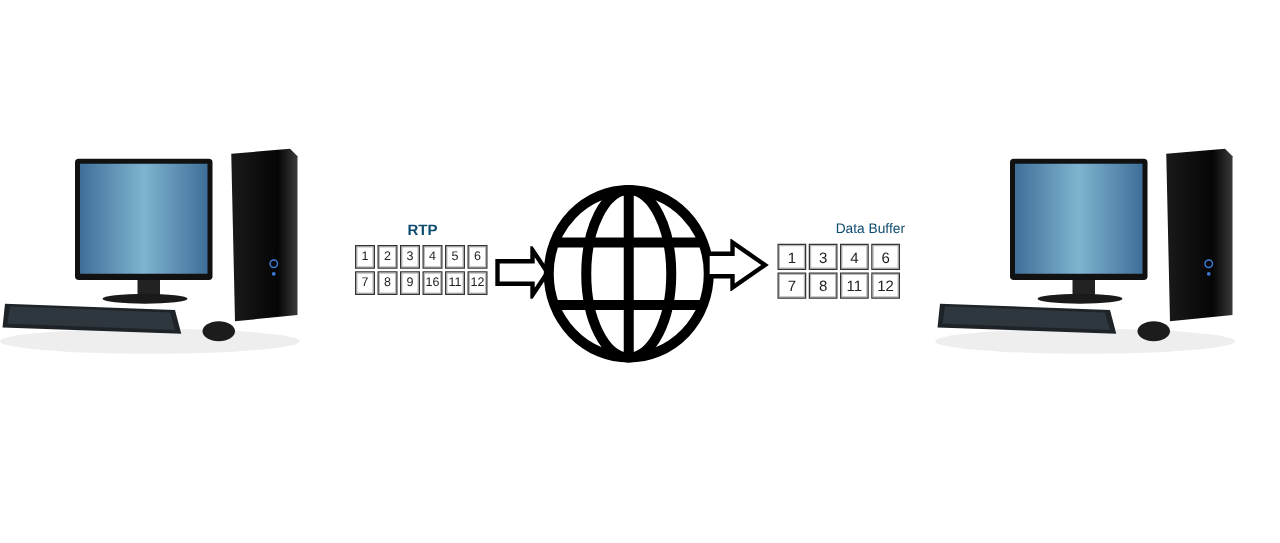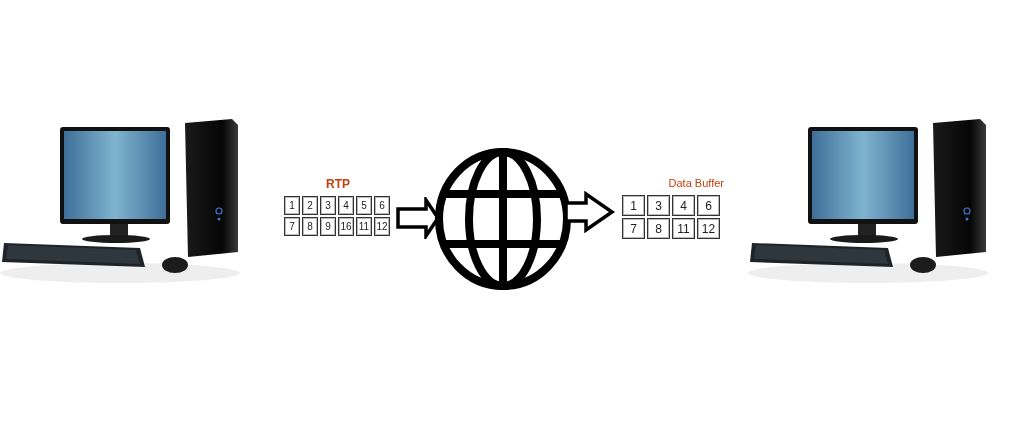--- a/index.html
+++ b/index.html
@@ -1,18 +1,18 @@
 <!DOCTYPE html>
 <html><head>
   <meta charset="utf-8">
   <style>
     html, body { margin: 0; padding: 0; background: #ffffff; }
     body { width: 1024px; height: 434px; position: relative; overflow: hidden;
            font-family: "Liberation Sans", sans-serif; }
-    .label { position: absolute; font-family: "Liberation Sans", sans-serif; color: #c2410c; text-align: center; }
+    .label { position: absolute; font-family: "Liberation Sans", sans-serif; color: #0c4a6e; text-align: center; }
     .rtp-label { left: 318px; top: 177px; width: 40px; font-size: 12px; font-weight: bold; }
     .buf-label { left: 620px; top: 177px; width: 104px; font-size: 11px; text-align: right; }
     .grid { position: absolute; display: grid; }
     .rtp-grid { left: 283px; top: 196px; grid-template-columns: repeat(6, 18px); grid-auto-rows: 19px; column-gap: 0; row-gap: 2px; }
     .buf-grid { left: 621px; top: 195px; grid-template-columns: repeat(4, 25px); grid-auto-rows: 21px; row-gap: 2px; }
     .cell { box-sizing: border-box; border: 1.5px solid #333; margin: 0 1px; display: flex; align-items: center; justify-content: center; color: #222; background: #fff; box-shadow: inset 0 0 0 1px #bbb; }
     .rtp-grid .cell { font-size: 10px; }
     .buf-grid .cell { font-size: 12px; }
     svg { position: absolute; }
   </style>

